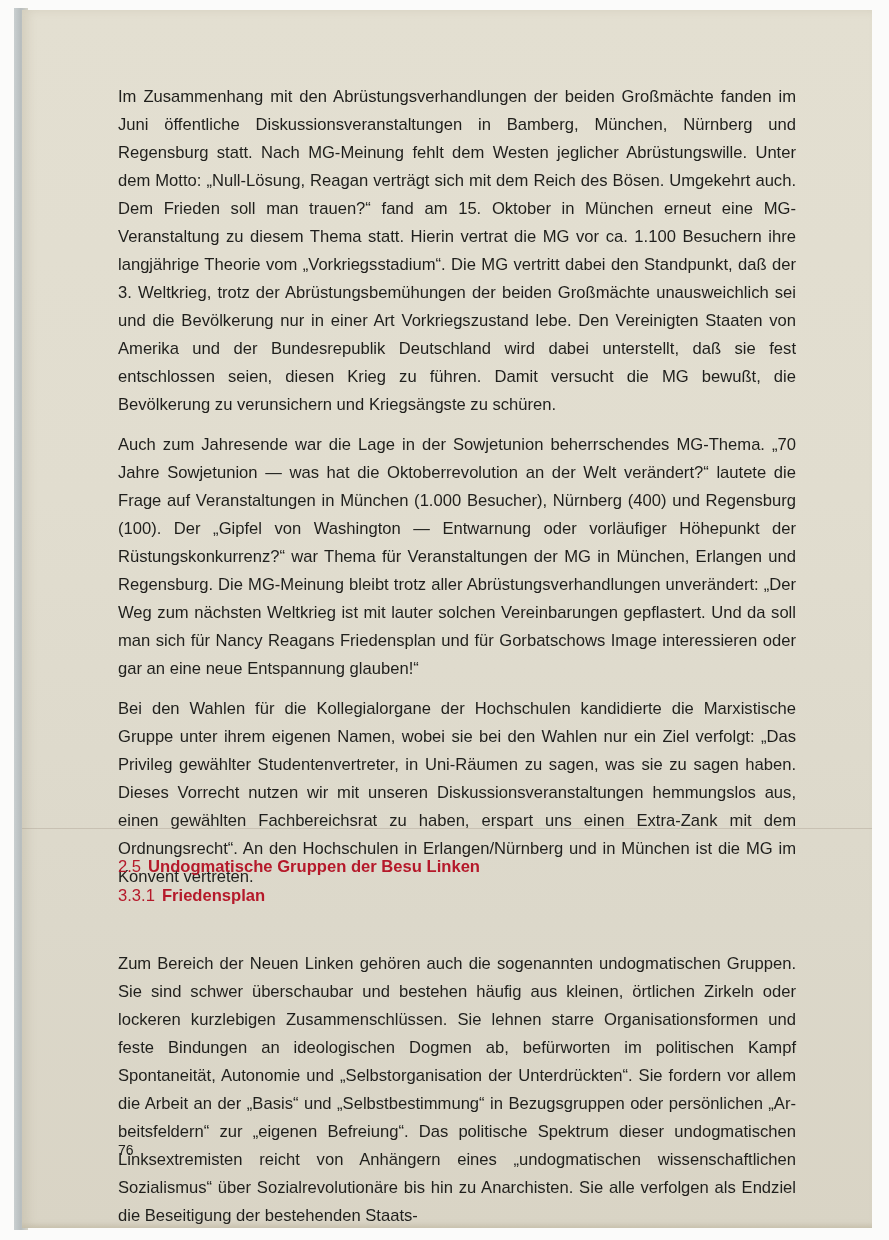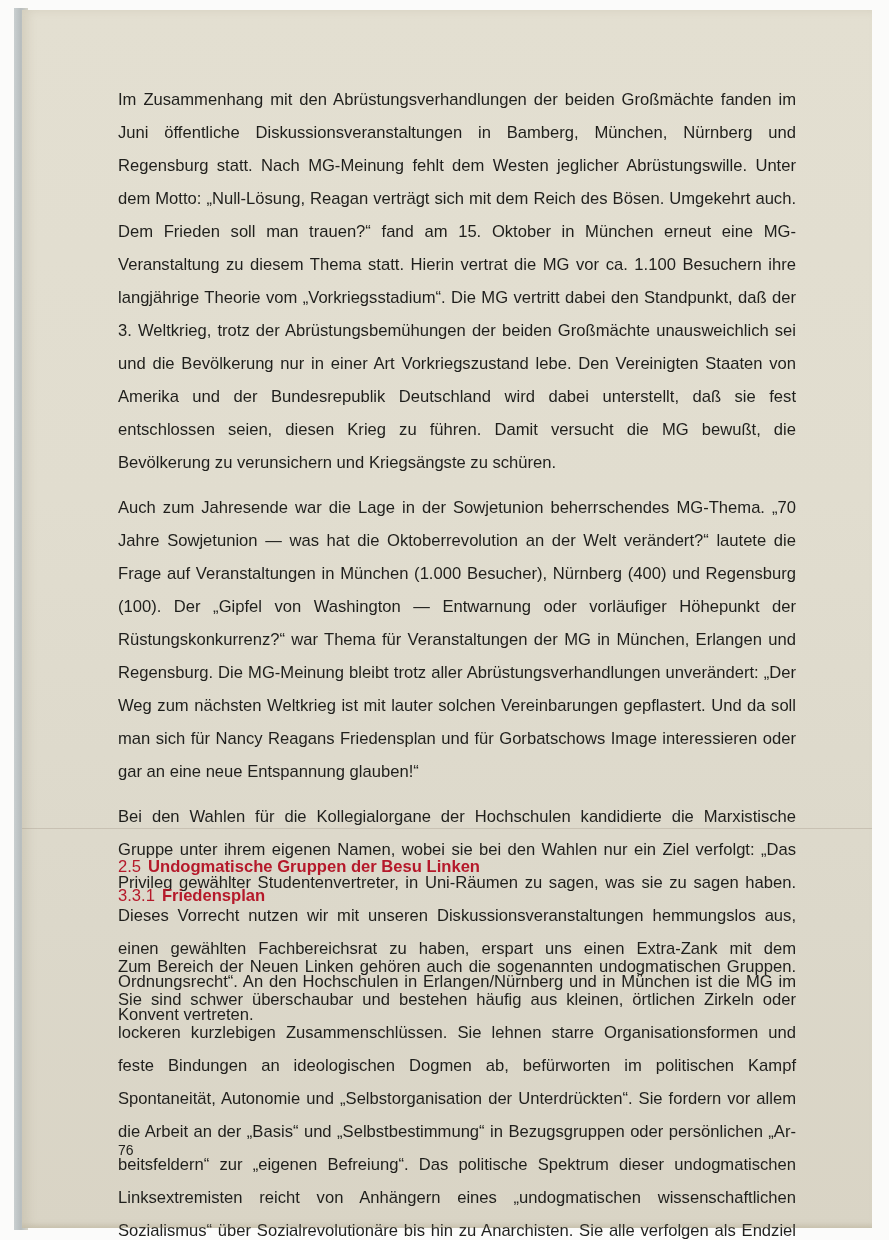--- a/index.html
+++ b/index.html
@@ -40,21 +40,21 @@
       height: 6px;
       background: linear-gradient(to bottom, rgba(0,0,0,0), rgba(170,160,130,0.25));
     }
     .content {
       position: absolute;
       left: 96px;
       top: 73px;
       width: 678px;
       font-family: "Liberation Sans", sans-serif;
       font-size: 16.6px;
-      line-height: 33px;
+      line-height: 28px;
       color: #1f1f1c;
       text-align: justify;
       hyphens: manual;
     }
     .content p {
       margin: 0 0 12px 0;
     }
     .divider {
       position: absolute;
       left: 0;

